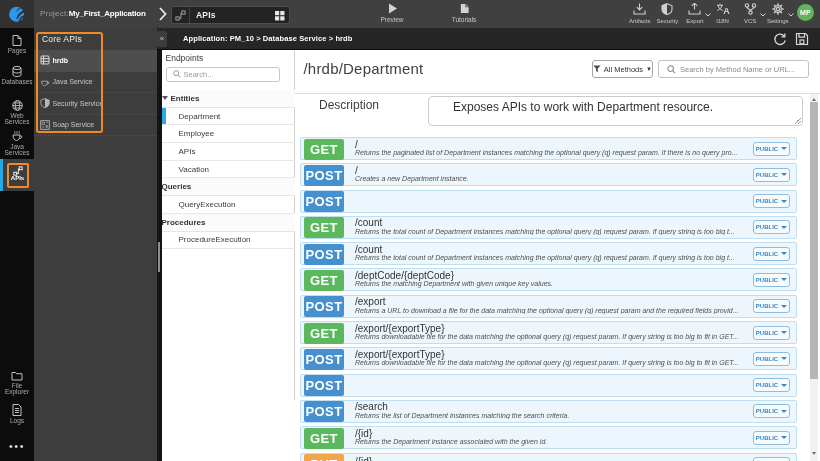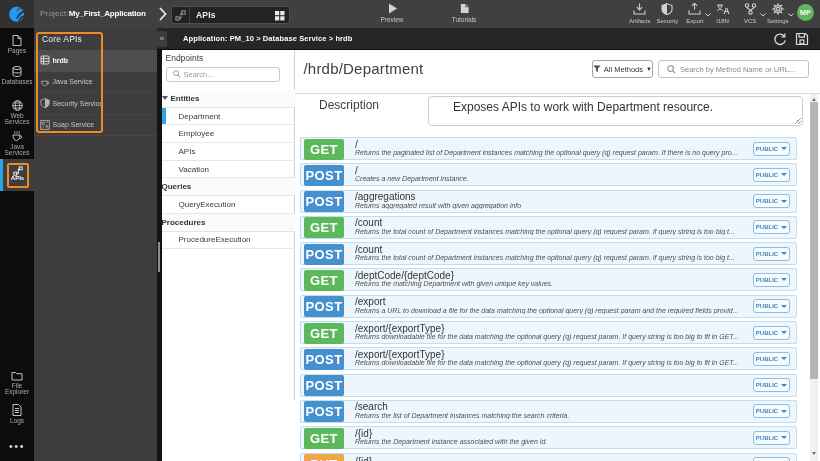--- a/index.html
+++ b/index.html
@@ -404,24 +404,20 @@
     <div class="row">
           <div class="m post">POST</div>
           <div class="txt">
             <div class="path">/</div>
             <div class="desc">Creates a new Department instance.</div>
           </div>
           <div class="pub">PUBLIC<span class="tri"></span></div>
         </div>
     <div class="row">
           <div class="m post">POST</div>
-          <div class="txt">
-            <div class="path">/aggregations</div>
-            <div class="desc">Returns aggregated result with given aggregation info</div>
-          </div>
           <div class="pub">PUBLIC<span class="tri"></span></div>
         </div>
     <div class="row">
           <div class="m get">GET</div>
           <div class="txt">
             <div class="path">/count</div>
             <div class="desc">Returns the total count of Department instances matching the optional query (q) request param. If query string is too big t...</div>
           </div>
           <div class="pub">PUBLIC<span class="tri"></span></div>
         </div>

